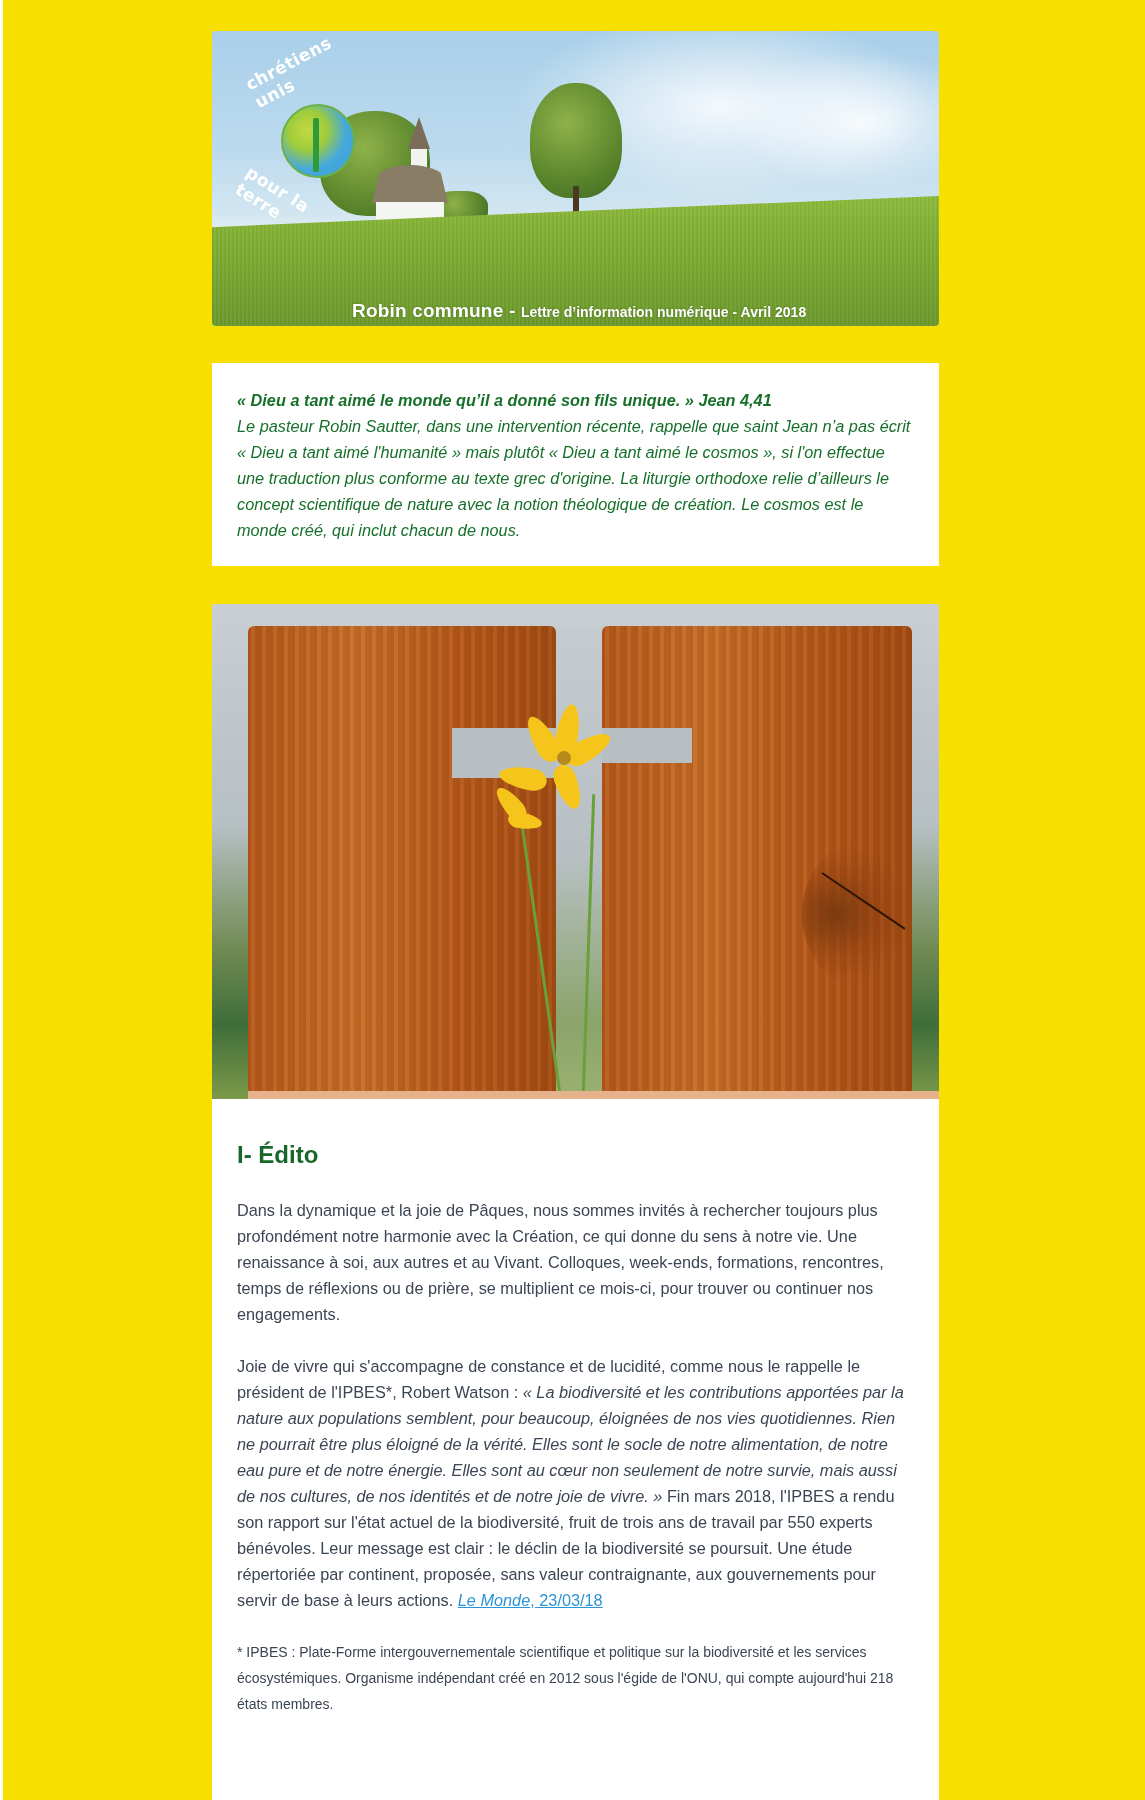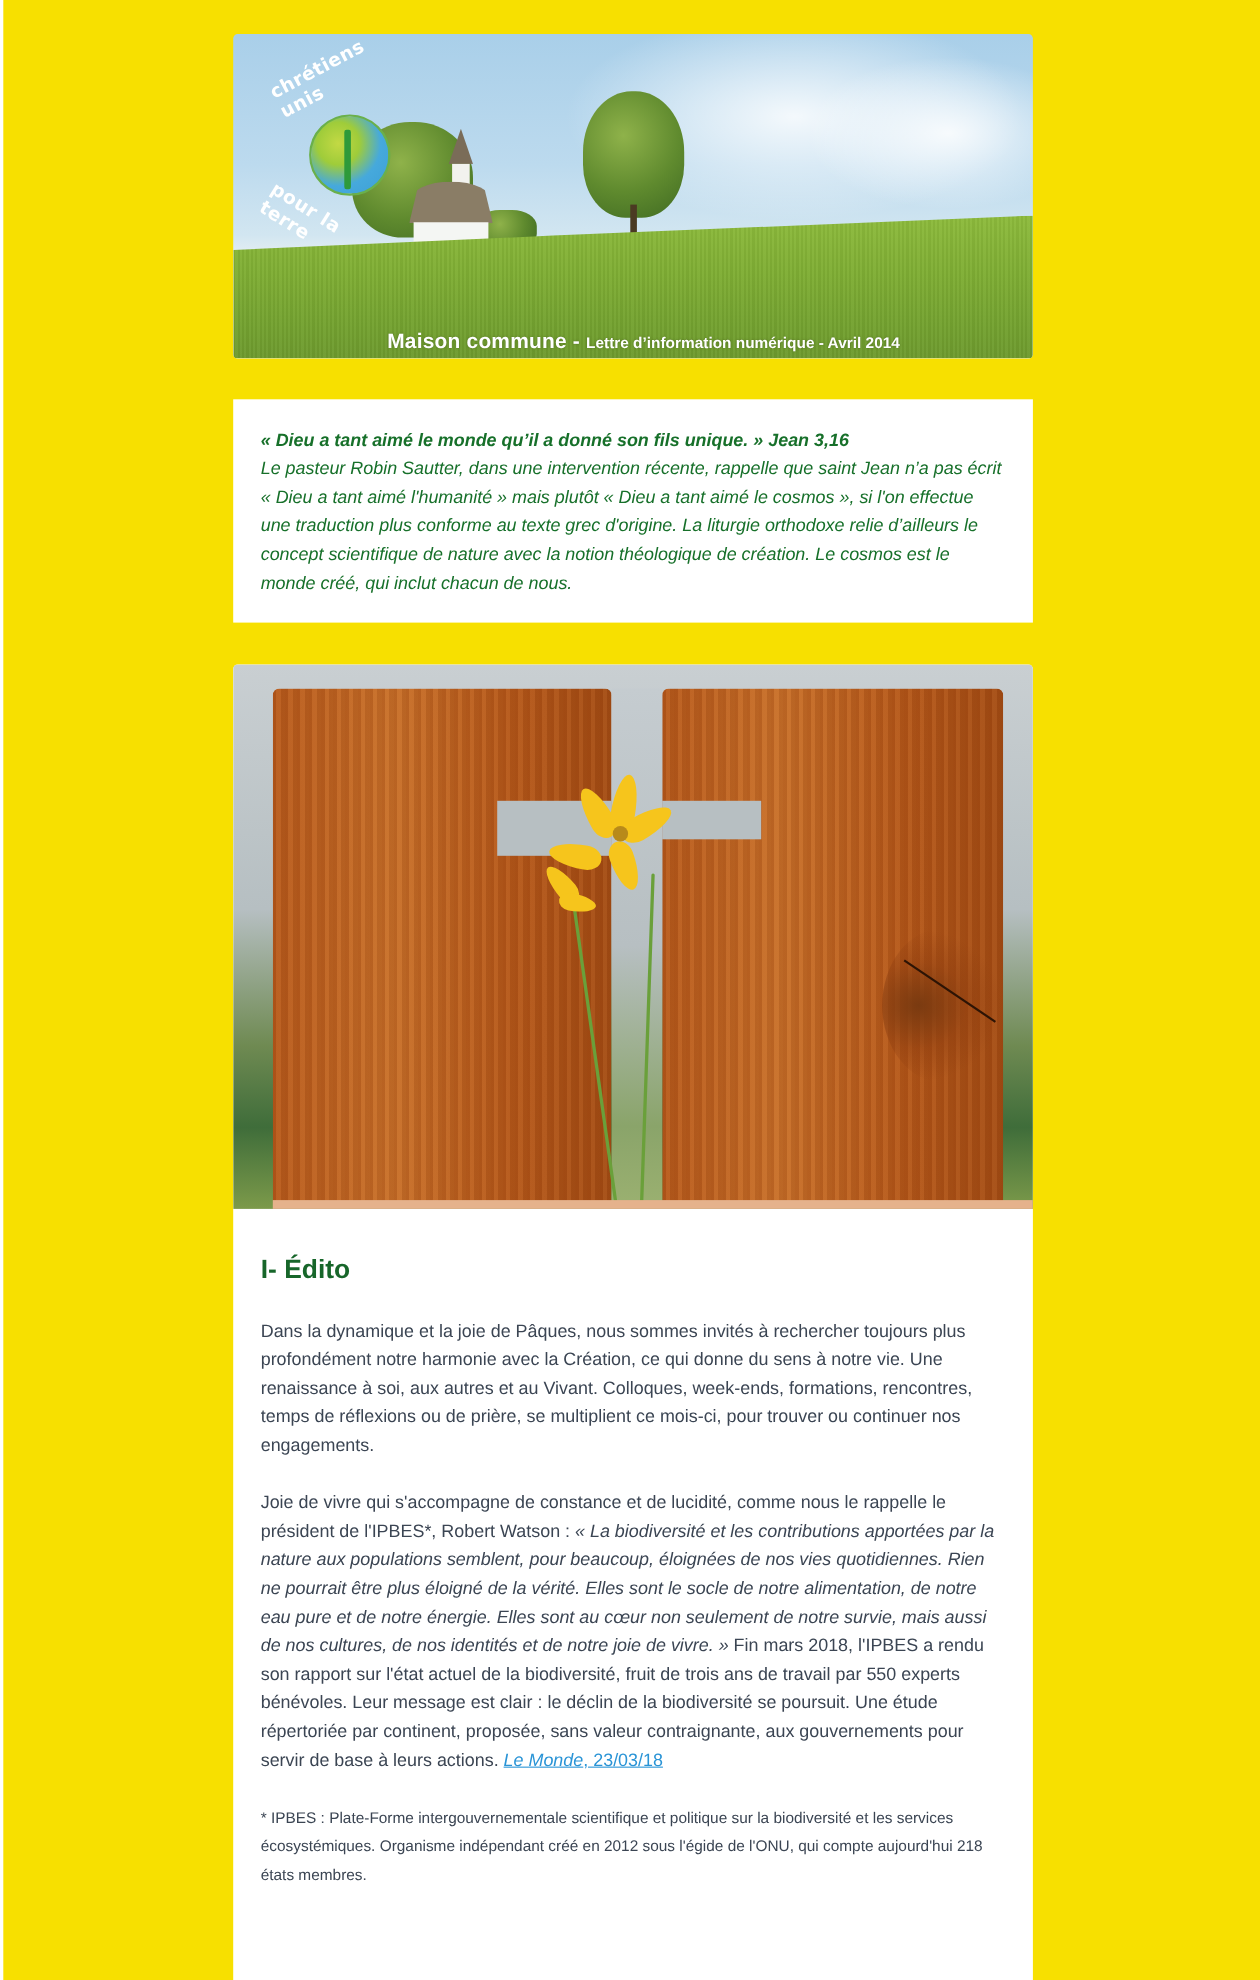--- a/index.html
+++ b/index.html
@@ -178,26 +178,26 @@
   <div class="hill"></div>
 
   <div class="logo">
     <div class="logo-globe"></div>
     <div class="logo-tree"></div>
     <span class="logo-text-top">chrétiens unis</span>
     <span class="logo-text-bottom">pour la terre</span>
   </div>
 
   <div class="banner-caption">
-    <span class="big">Maison commune</span><span class="big"> - </span><span class="small">Lettre d’information numérique - Avril 2014</span>
+    <span class="big">Robin commune</span><span class="big"> - </span><span class="small">Lettre d’information numérique - Avril 2018</span>
   </div>
 </div>
 
 <div class="container quote-box">
-  <div class="q-title">« Dieu a tant aimé le monde qu’il a donné son fils unique. » Jean 3,16</div>
+  <div class="q-title">« Dieu a tant aimé le monde qu’il a donné son fils unique. » Jean 4,41</div>
   <div>Le pasteur Robin Sautter, dans une intervention récente, rappelle que saint Jean n’a pas écrit « Dieu a tant aimé l'humanité » mais plutôt « Dieu a tant aimé le cosmos », si l'on effectue une traduction plus conforme au texte grec d'origine. La liturgie orthodoxe relie d’ailleurs le concept scientifique de nature avec la notion théologique de création. Le cosmos est le monde créé, qui inclut chacun de nous.</div>
 </div>
 
 <div class="container article">
   <div class="photo" title="Croix en bois avec une fleur jaune">
     <div class="wood left"></div>
     <div class="wood right"></div>
     <div class="cross-gap-h" style="left:240px; top:124px; width:104px; height:50px;"></div>
     <div class="cross-gap-h" style="left:390px; top:124px; width:90px; height:35px;"></div>
     <div class="cross-gap-h" style="left:344px; top:22px; width:46px; height:468px; background:linear-gradient(180deg,#c5ccd0 0%,#b7bfc2 50%,#8aa46a 85%,#9ab070 100%);"></div>

